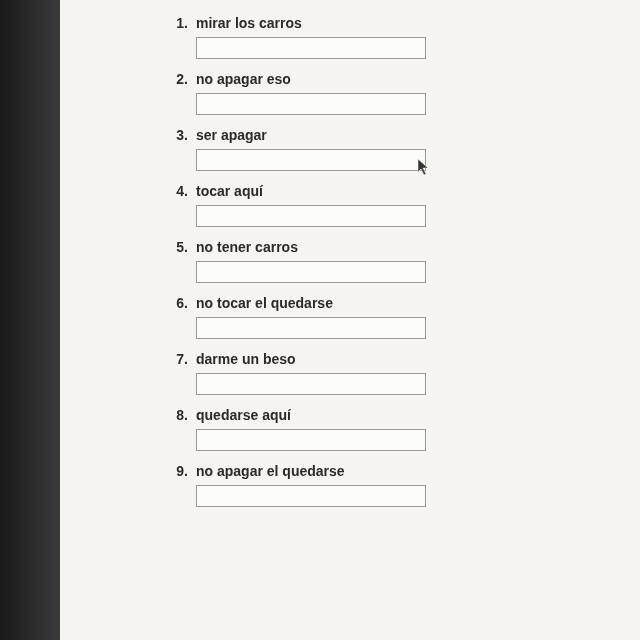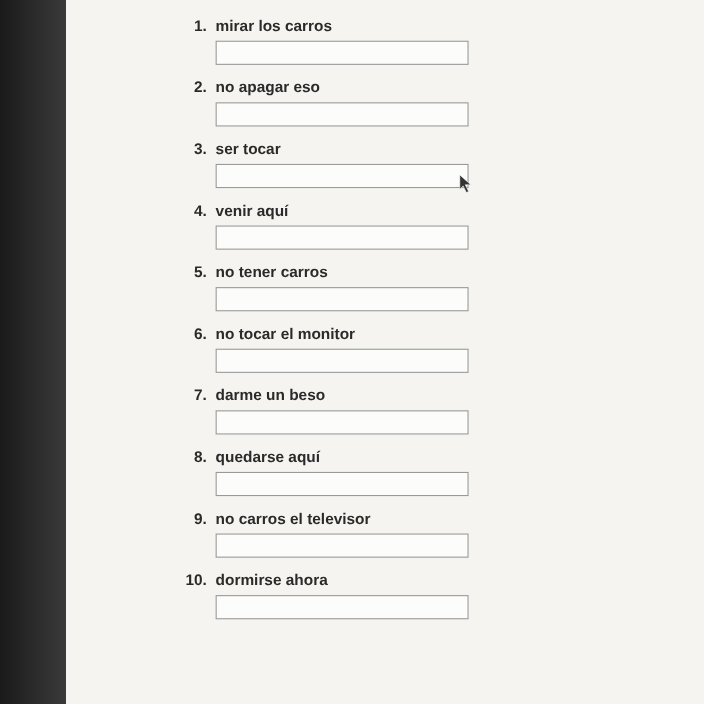--- a/index.html
+++ b/index.html
@@ -92,45 +92,45 @@
       <div class="prompt-row">
         <span class="number">2.</span>
         <span class="prompt-text">no apagar eso</span>
       </div>
       <input class="answer-input" type="text" value="" style="">
     </div>
 
     <div class="question-item">
       <div class="prompt-row">
         <span class="number">3.</span>
-        <span class="prompt-text">ser tocar</span>
+        <span class="prompt-text">ser apagar</span>
       </div>
       <input class="answer-input" type="text" value="" style="">
     </div>
 
     <div class="question-item">
       <div class="prompt-row">
         <span class="number">4.</span>
-        <span class="prompt-text">venir aquí</span>
+        <span class="prompt-text">tocar aquí</span>
       </div>
       <input class="answer-input" type="text" value="" style="">
     </div>
 
     <div class="question-item">
       <div class="prompt-row">
         <span class="number">5.</span>
         <span class="prompt-text">no tener carros</span>
       </div>
       <input class="answer-input" type="text" value="" style="">
     </div>
 
     <div class="question-item">
       <div class="prompt-row">
         <span class="number">6.</span>
-        <span class="prompt-text">no tocar el monitor</span>
+        <span class="prompt-text">no tocar el quedarse</span>
       </div>
       <input class="answer-input" type="text" value="" style="">
     </div>
 
     <div class="question-item">
       <div class="prompt-row">
         <span class="number">7.</span>
         <span class="prompt-text">darme un beso</span>
       </div>
       <input class="answer-input" type="text" value="" style="">
@@ -140,31 +140,24 @@
       <div class="prompt-row">
         <span class="number">8.</span>
         <span class="prompt-text">quedarse aquí</span>
       </div>
       <input class="answer-input" type="text" value="" style="">
     </div>
 
     <div class="question-item">
       <div class="prompt-row">
         <span class="number">9.</span>
-        <span class="prompt-text">no carros el televisor</span>
+        <span class="prompt-text">no apagar el quedarse</span>
       </div>
       <input class="answer-input" type="text" value="" style="">
     </div>
 
-    <div class="question-item">
-      <div class="prompt-row">
-        <span class="number">10.</span>
-        <span class="prompt-text">dormirse ahora</span>
-      </div>
-      <input class="answer-input" type="text" value="" style="">
-    </div>
 
   </div>
 </div>
 
 <svg class="cursor" viewBox="0 0 16 20">
   <path d="M1,1 L1,14 L4,11 L7,17 L9,16 L6,10 L11,10 Z" fill="#333" stroke="#fff" stroke-width="0.5"></path>
 </svg>
 
 </body></html>

